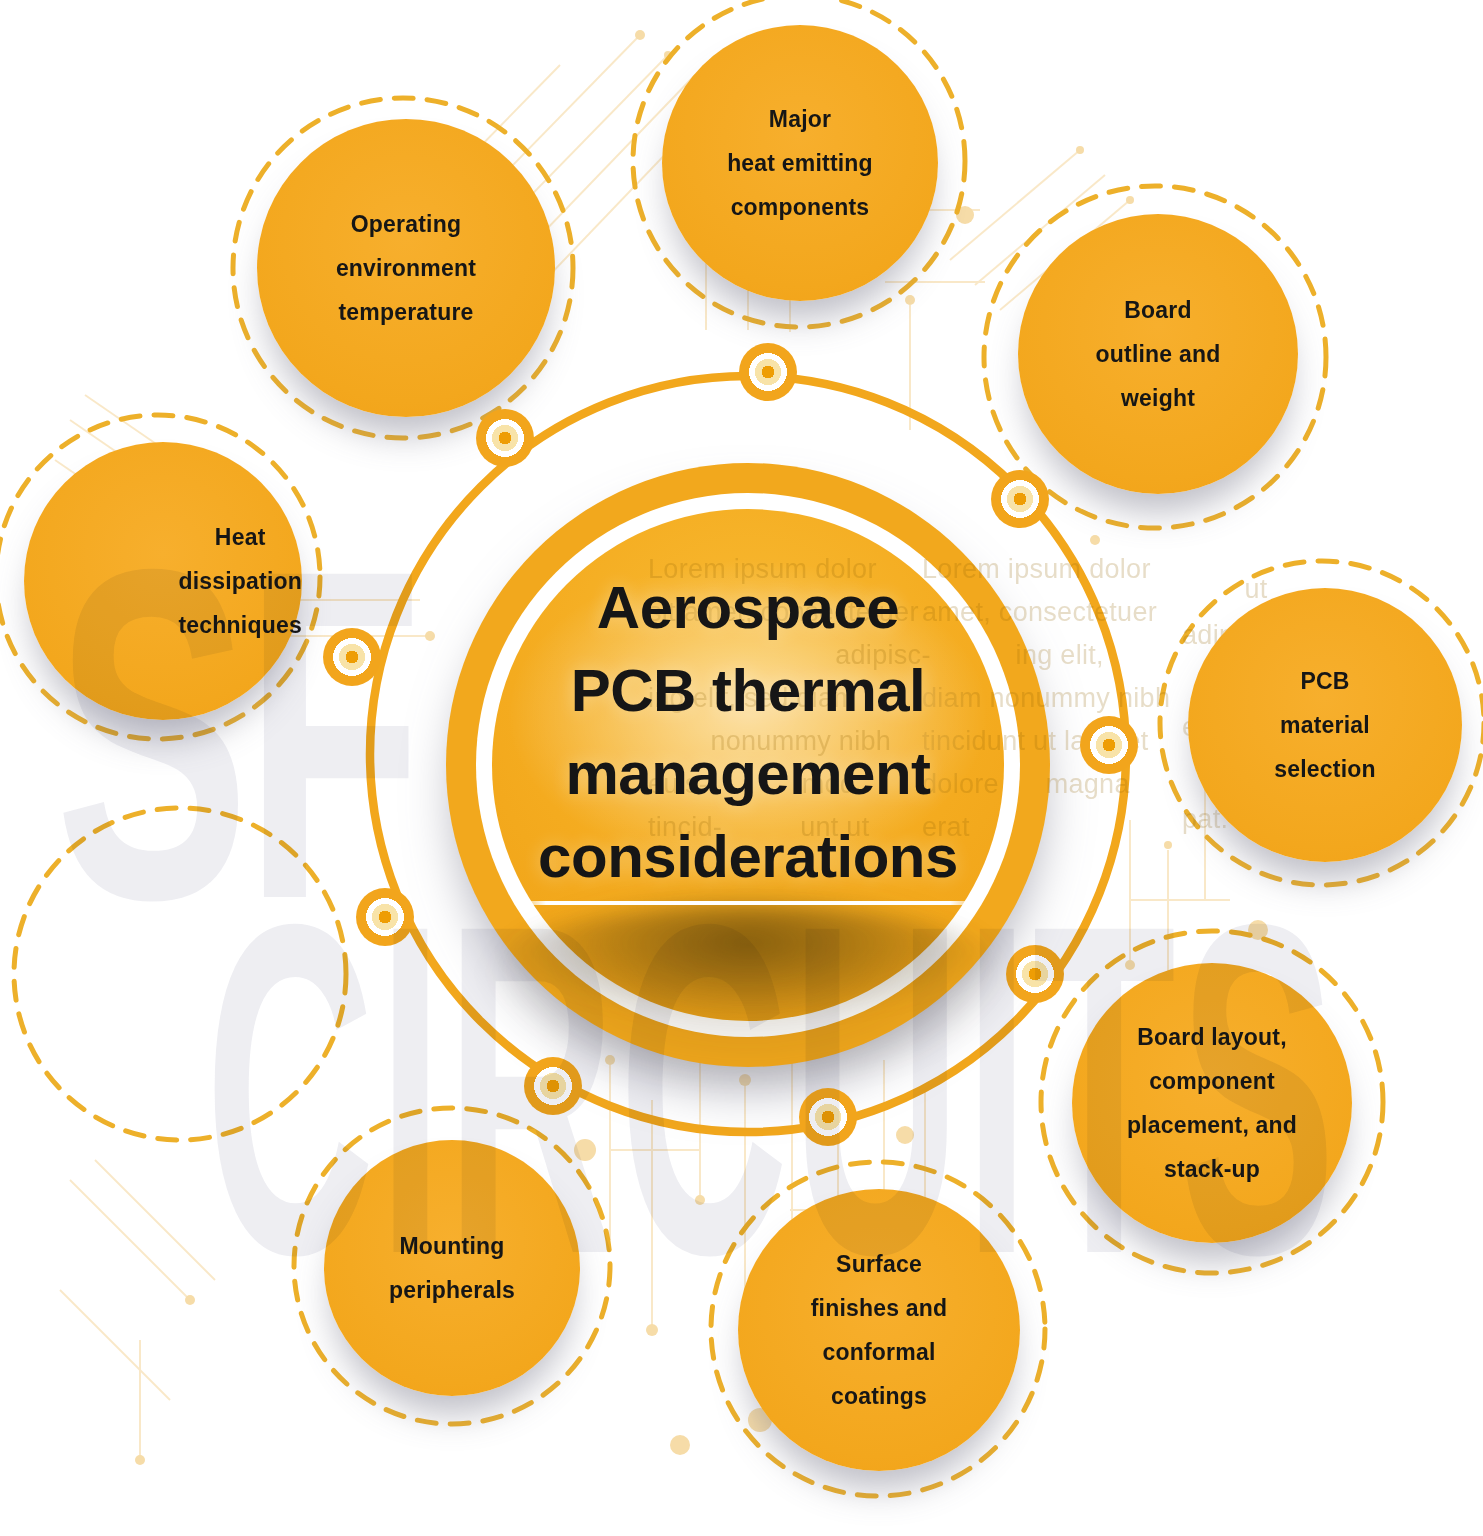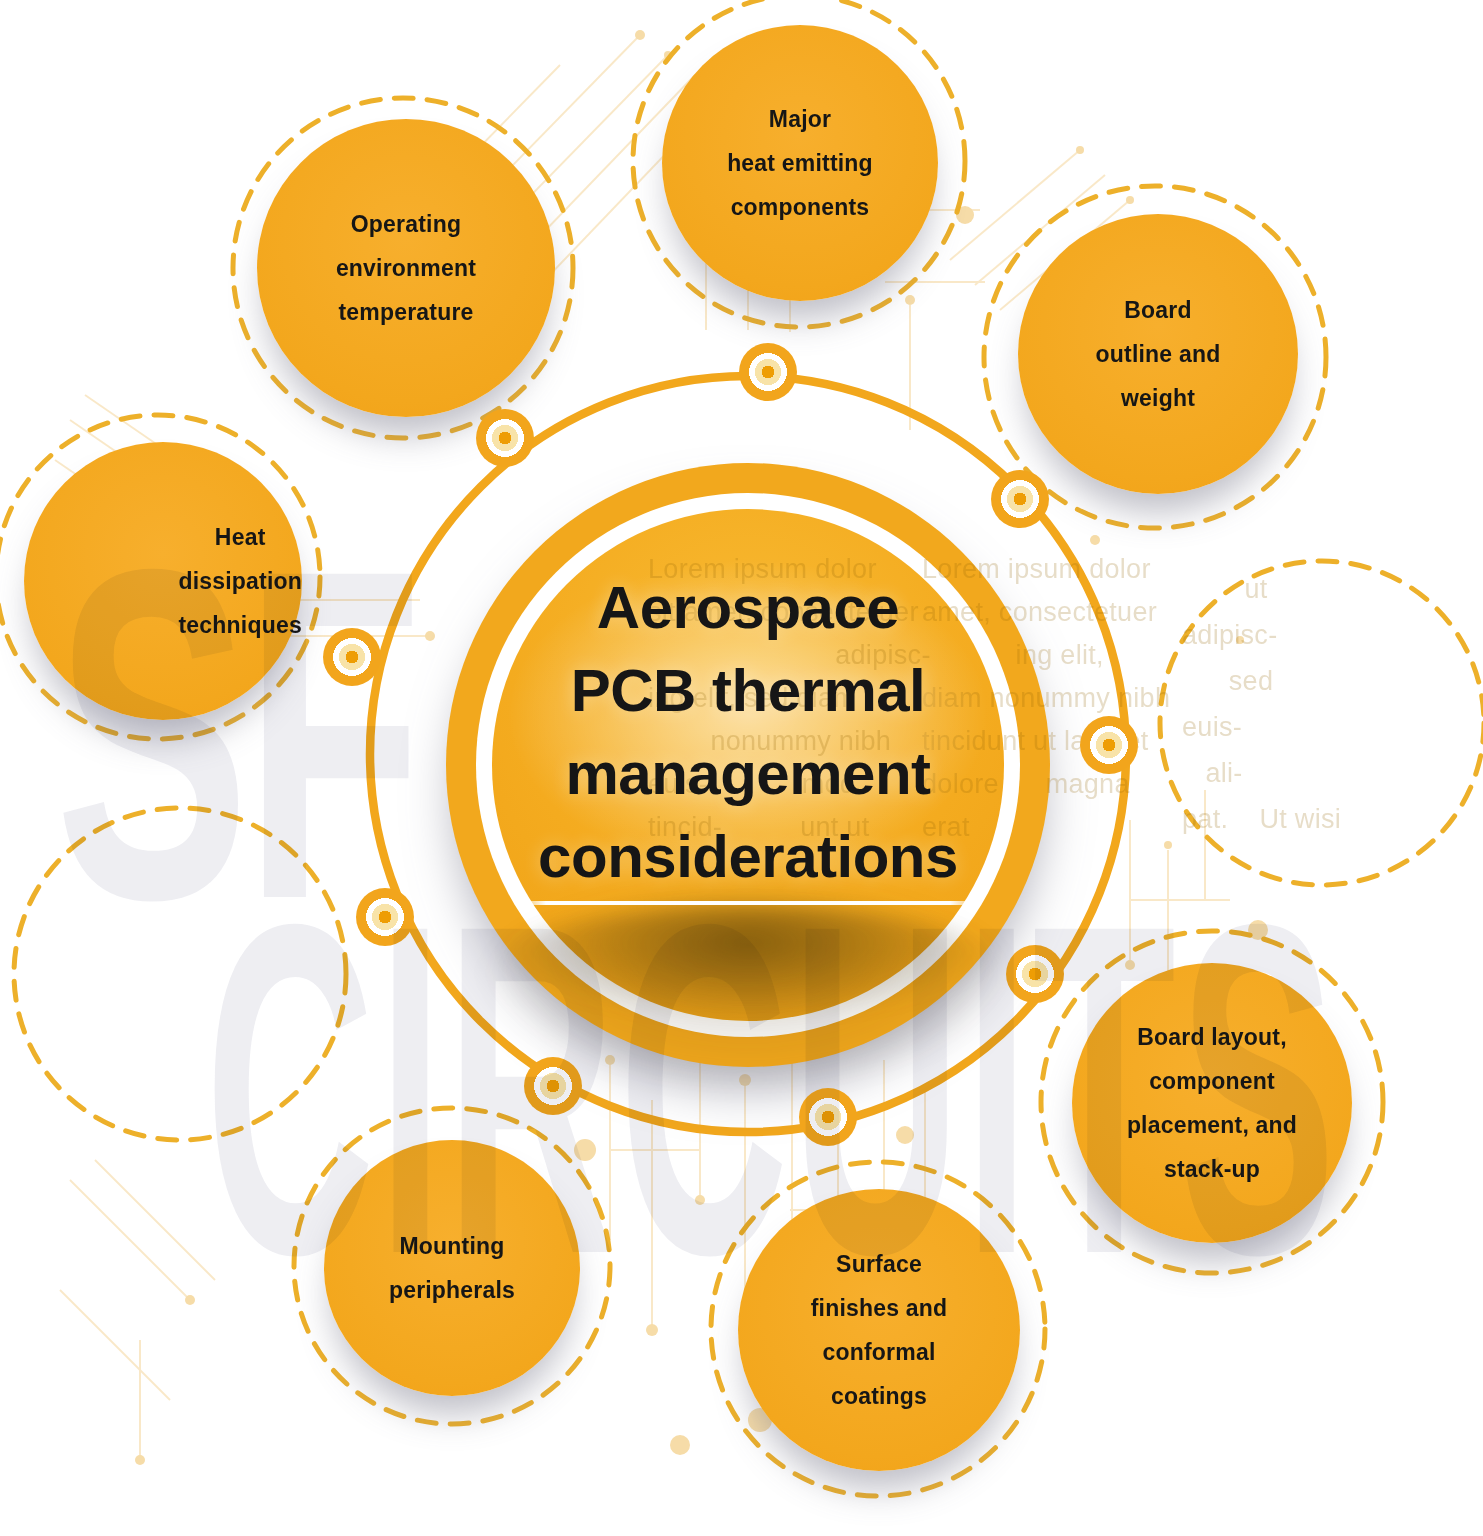--- a/index.html
+++ b/index.html
@@ -232,20 +232,25 @@
   <div class="node pos-major">
     <div class="label">Major
 heat emitting
 components</div>
   </div>
   <div class="node pos-outline">
     <div class="label">Board
 outline and
 weight</div>
   </div>
+  <div class="node pos-pcb">
+    <div class="label">PCB
+material
+selection</div>
+  </div>
   <div class="node pos-layout">
     <div class="label">Board layout,
 component
 placement, and
 stack-up</div>
   </div>
   <div class="node pos-surface">
     <div class="label">Surface
 finishes and
 conformal

